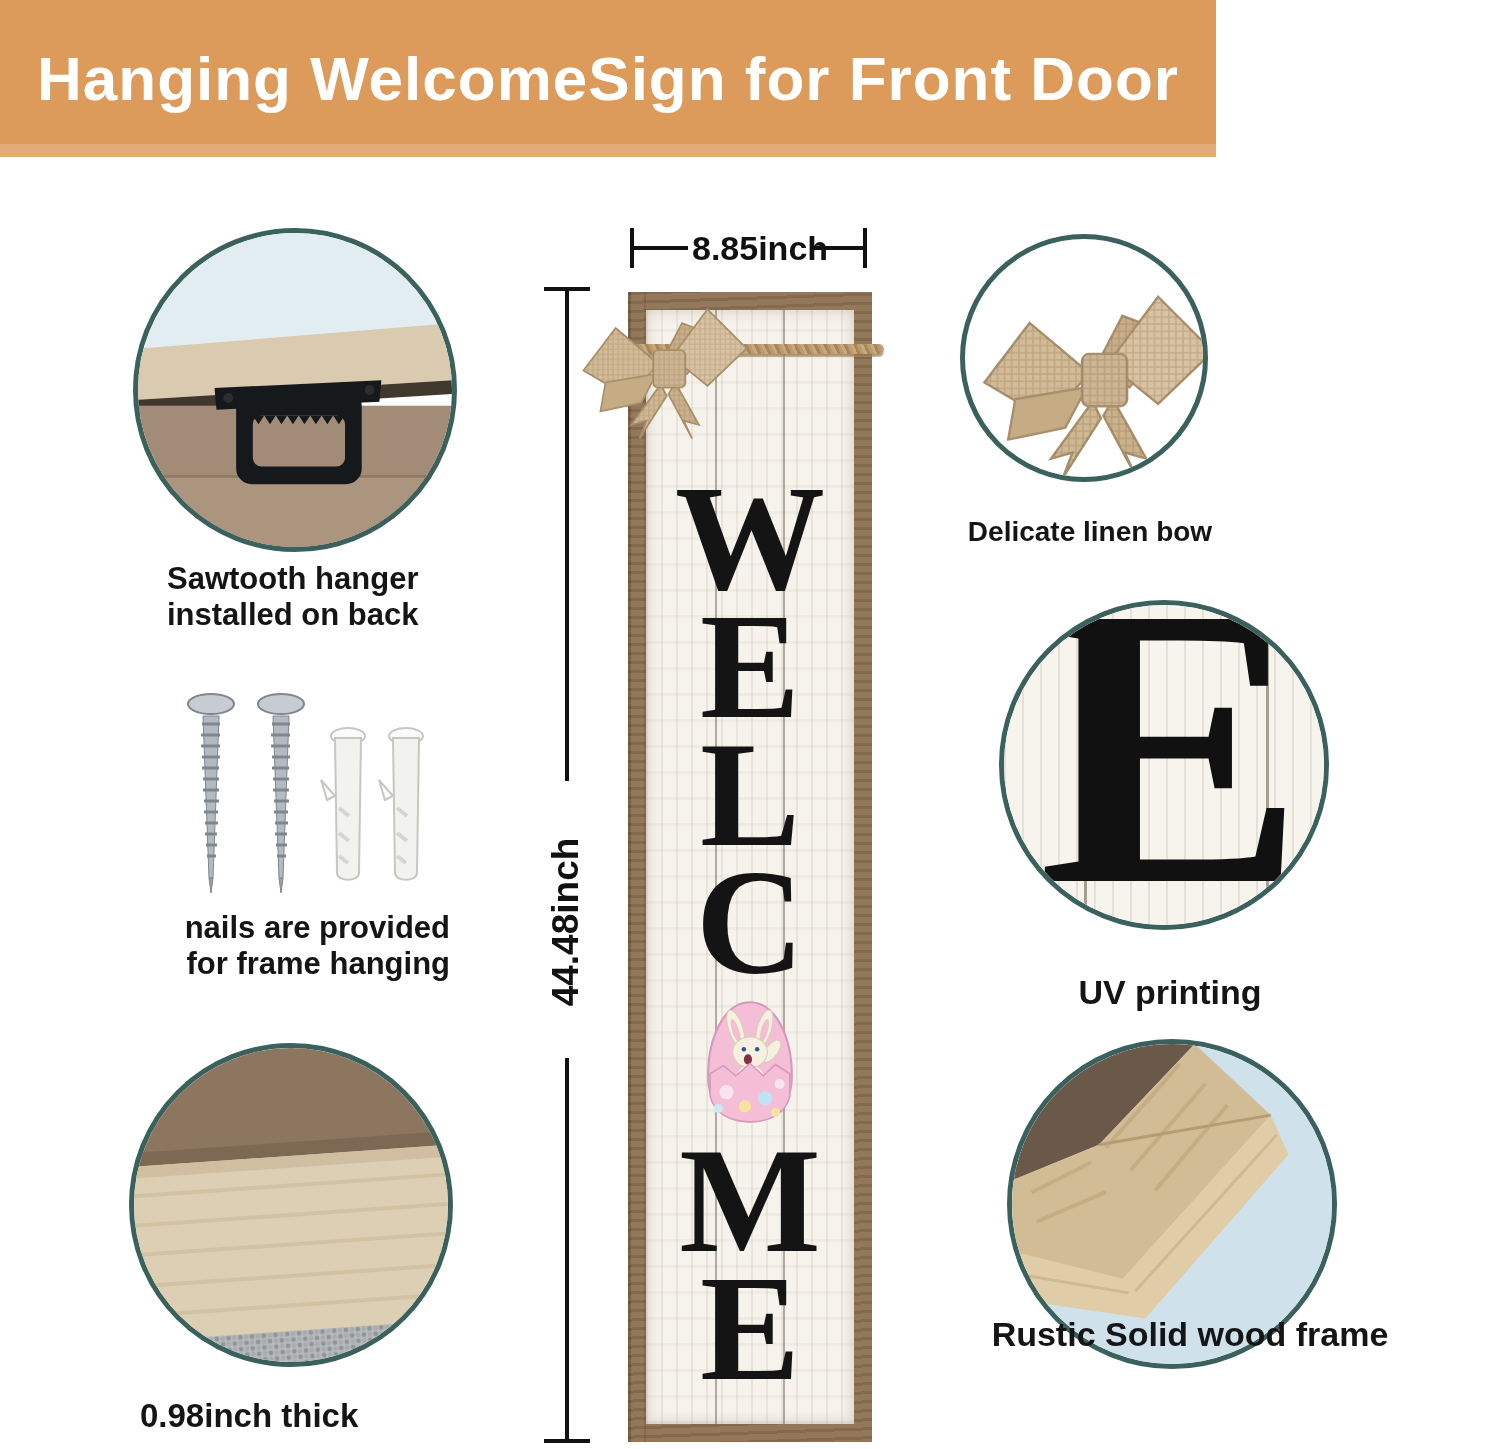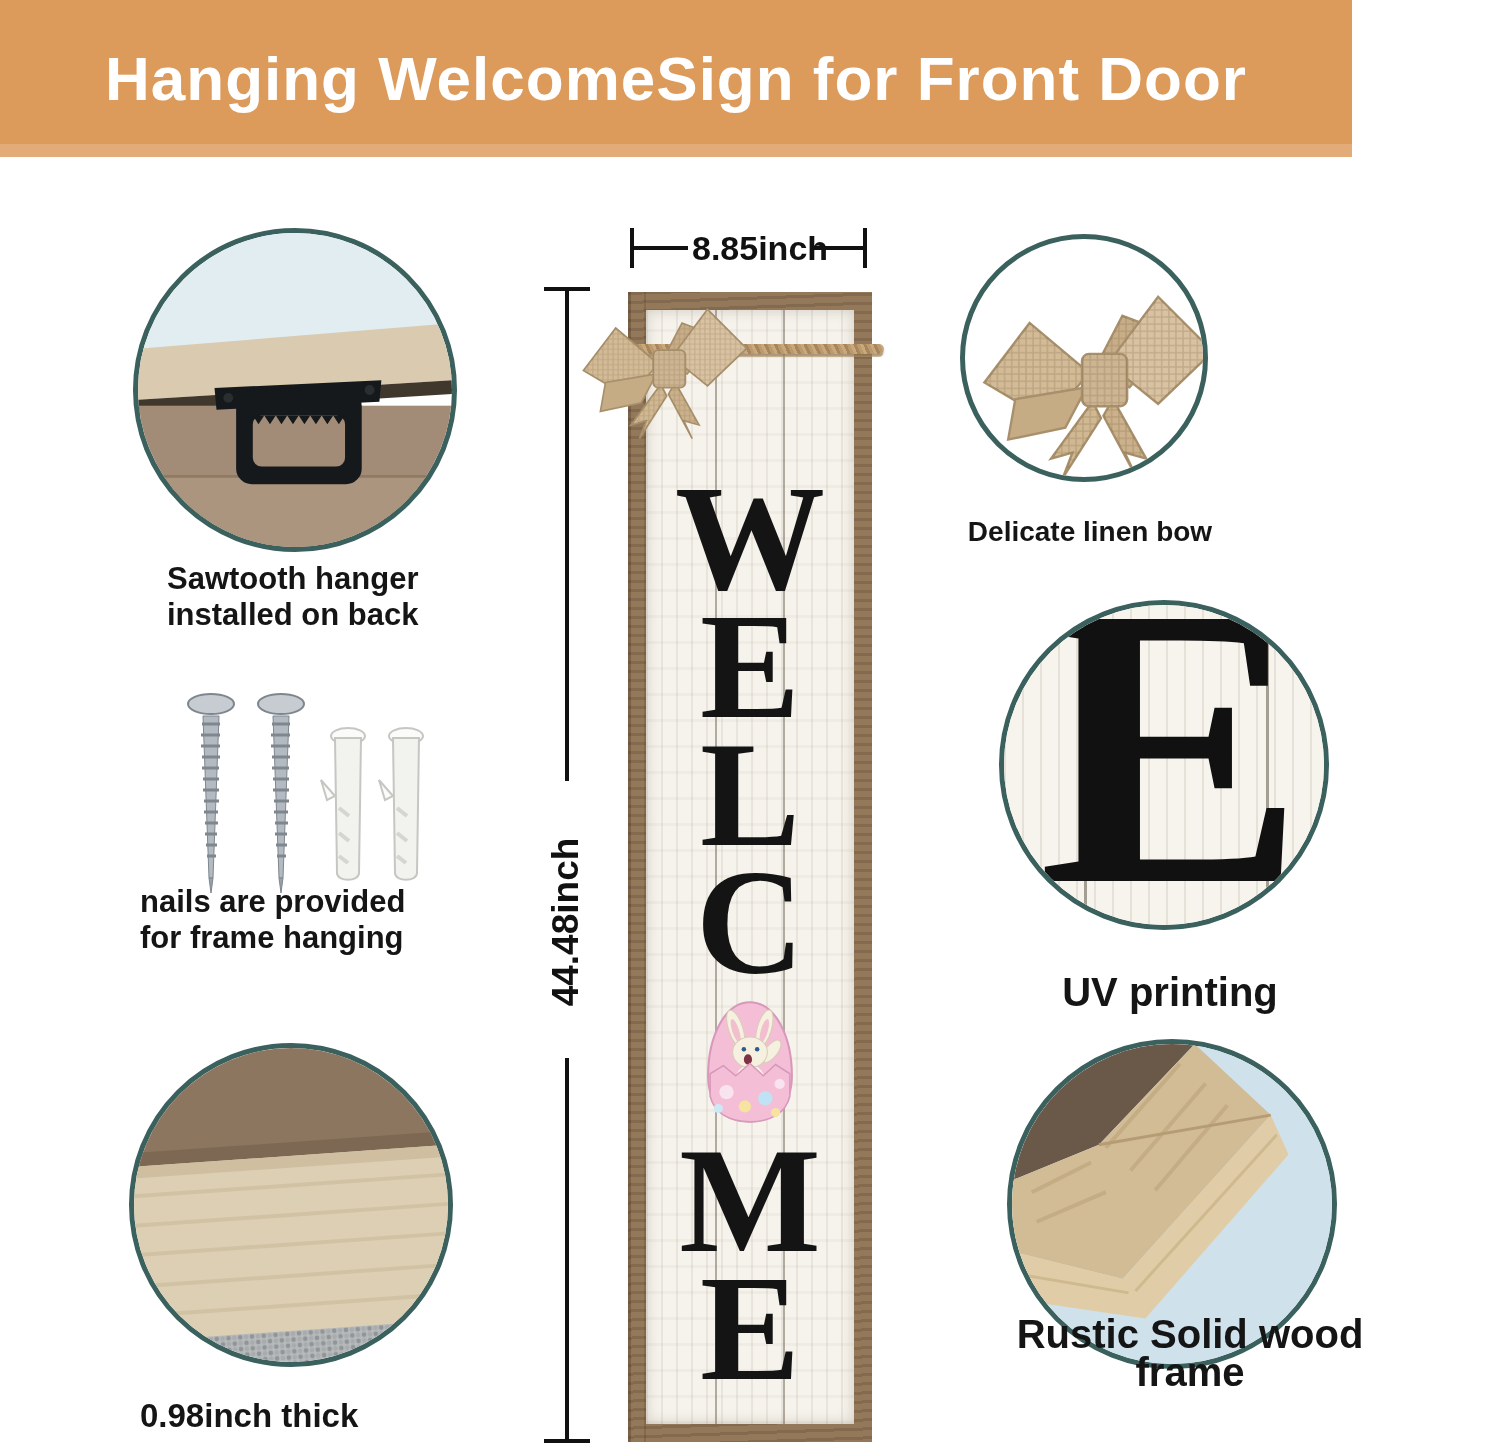--- a/index.html
+++ b/index.html
@@ -1,20 +1,20 @@
 <!DOCTYPE html>
 <html><head>
 <meta charset="utf-8">
 <style>
   html,body{margin:0;padding:0;background:#ffffff;}
   .page{position:relative;width:1500px;height:1449px;background:#ffffff;overflow:hidden;
         font-family:"Liberation Sans", sans-serif;color:#1c1c1c;}
 
   
-  .banner{position:absolute;left:0;top:0;width:1352px;height:157px;
+  .banner{position:absolute;left:0;top:0;width:1216px;height:157px;
           background:linear-gradient(#dc9a5b 0 92%, #e3ab77 92% 100%);
           display:flex;align-items:center;justify-content:center;}
   .banner h1{margin:0;font-size:62px;font-weight:bold;color:#ffffff;letter-spacing:1px;}
 
   
   .dim{position:absolute;background:#111;}
   .dim-label{position:absolute;font-weight:bold;color:#111;}
   .hdim-label{font-size:34px;}
   .vdim-label{width:300px;height:44px;font-size:37px;text-align:center;
               transform:rotate(-90deg);}
@@ -41,21 +41,21 @@
   .rope{position:absolute;left:-12px;top:52px;width:268px;height:10px;z-index:3;
         border-radius:5px;
         background:repeating-linear-gradient(65deg,#c9a97c 0 3px,#a8855c 3px 6px,#bb9a6e 6px 9px);
         box-shadow:0 2px 2px rgba(90,70,40,.35), 0 4px 0 -1px rgba(185,155,110,.6);}
   .sign-bow{position:absolute;left:-48px;top:-4px;width:170px;height:160px;z-index:4;}
 
   
   .circle{position:absolute;border:5px solid #3a615d;border-radius:50%;overflow:hidden;background:#fff;}
   .caption{position:absolute;color:#151515;margin-top:8px;}
   .cap-bold{font-weight:bold;font-size:31px;line-height:36px;}
-  .cap-semi{font-weight:600;font-size:40px;line-height:38px;text-align:center;}
+  .cap-semi{font-weight:600;font-size:34px;line-height:38px;text-align:center;}
   .e-letter{position:absolute;left:34px;top:-58px;font-family:"Liberation Serif", serif;
             font-weight:bold;font-size:400px;line-height:1;color:#111;}
   .e-bg{position:absolute;left:0;top:0;width:100%;height:100%;
         background:
           repeating-linear-gradient(90deg, rgba(150,140,120,.18) 0 2px, rgba(0,0,0,0) 2px 18px),
           #f7f4ed;}
   .e-seam{position:absolute;top:0;bottom:0;width:3px;background:rgba(110,100,85,.6);}
 </style>
 </head>
 <body>
@@ -194,21 +194,21 @@
         <path d="M176,120 l10,8 M176,145 l10,8 M176,168 l9,7" stroke="#d5d5d1" stroke-width="4"></path>
       </g>
       <g stroke="#c6c6c2">
         <ellipse cx="243" cy="48" rx="17" ry="8" fill="#fbfbf9" stroke-width="2"></ellipse>
         <path d="M230,50 h26 L254,185 C254,194 232,194 232,185 Z" fill="#f2f2ef" stroke-width="2"></path>
         <polygon points="230,108 216,92 222,112" fill="#fbfbf9" stroke-width="2"></polygon>
         <path d="M234,120 l10,8 M234,145 l10,8 M234,168 l9,7" stroke="#d5d5d1" stroke-width="4"></path>
       </g>
     </svg>
   </div>
-  <div class="caption cap-bold" style="left:140px;top:876px;width:310px;text-align:left;">
+  <div class="caption cap-bold" style="left:140px;top:902px;width:310px;text-align:right;">
     <span style="display:block">nails are provided</span>
     <span style="display:block">for frame hanging</span>
   </div>
 
   <div class="circle" style="left:129px;top:1043px;width:314px;height:314px;">
     <svg width="314" height="314" viewBox="0 0 320 320">
       <g transform="rotate(-4 160 160)">
         <rect x="-20" y="-20" width="360" height="120" fill="#8c7660"></rect>
         <rect x="-20" y="96" width="360" height="16" fill="#7d6853"></rect>
         <rect x="-20" y="110" width="360" height="180" fill="#ddcfb4"></rect>

